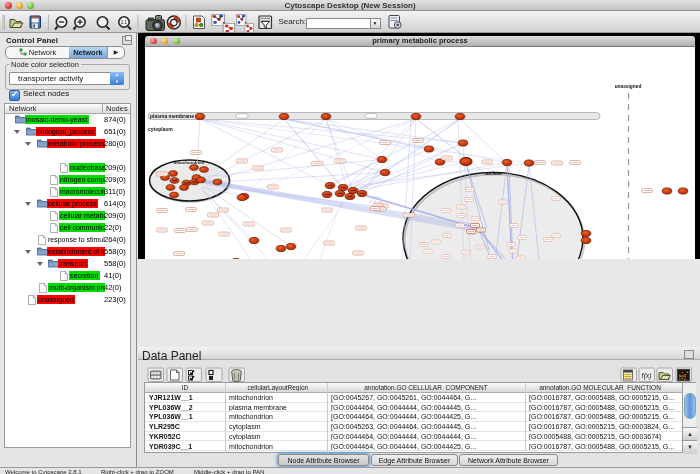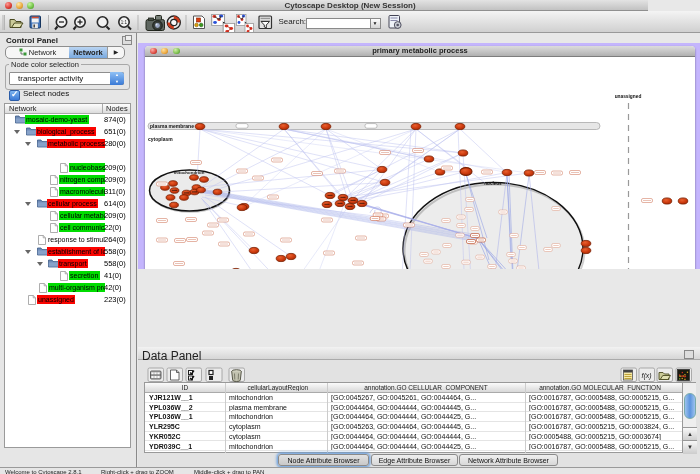--- a/index.html
+++ b/index.html
@@ -1,18 +1,18 @@
 <!DOCTYPE html>
 <html><head><meta charset="utf-8">
 <style>
 html,body{margin:0;padding:0;}
 body{width:700px;height:474px;font-family:"Liberation Sans",sans-serif;overflow:hidden;}
 #app{position:absolute;left:0;top:0;width:700px;height:474px;background:#e8e8e8;overflow:hidden;}
 .abs{position:absolute;}
-#mactitle{left:0;top:0;width:648px;height:11px;background:linear-gradient(#e3e3e3,#c2c2c2);border-bottom:1px solid #8f8f8f;box-sizing:border-box;}
+#mactitle{left:0;top:0;width:700px;height:11px;background:linear-gradient(#e3e3e3,#c2c2c2);border-bottom:1px solid #8f8f8f;box-sizing:border-box;}
 #mactitle .t{position:absolute;left:0;top:0.5px;width:700px;text-align:center;font-size:8px;font-weight:bold;color:#333;}
 .light{position:absolute;top:2.2px;width:7px;height:7px;border-radius:50%;}
 #toolbar{left:0;top:11px;width:700px;height:22px;background:linear-gradient(#f4f4f4,#d0d0d0);border-bottom:1px solid #999;box-sizing:border-box;}
 #searchlbl{position:absolute;left:278.5px;top:5.5px;font-size:8px;color:#222;}
 #searchbox{position:absolute;left:306px;top:6.5px;width:63.5px;height:9px;background:#fff;border:1px solid #8a8a8a;}
 #searchdrop{position:absolute;left:369.5px;top:6.5px;width:9px;height:9px;background:linear-gradient(#fdfdfd,#d5d5d5);border:1px solid #8a8a8a;font-size:5px;color:#222;text-align:center;line-height:9px;}
 #cpanel{left:0;top:33px;width:137px;height:434px;background:#e6e6e6;border-right:1px solid #8a8a8a;box-sizing:border-box;}
 #cpanel h1{position:absolute;left:6px;top:3px;margin:0;font-size:8px;font-weight:bold;color:#222;}
 #floaticon1{position:absolute;left:122px;top:3px;width:8px;height:7px;border:1px solid #888;background:#ddd;}
 #floaticon1 div{position:absolute;left:2px;top:-2px;width:5px;height:4px;border:1px solid #888;background:#eee;}
@@ -31,21 +31,21 @@
 #checklbl{position:absolute;left:23px;top:56px;font-size:8px;color:#111;}
 #tree{position:absolute;left:4px;top:69.5px;width:127px;height:345px;background:#fff;border:1px solid #9a9a9a;box-sizing:border-box;overflow:hidden;}
 #treehead{position:absolute;left:0;top:0;width:125px;height:10px;background:linear-gradient(#fdfdfd,#dcdcdc);border-bottom:1px solid #aaa;box-sizing:border-box;}
 #treehead span{position:absolute;top:0.5px;font-size:7.5px;color:#222;}
 .trow{position:absolute;left:0;width:125px;height:12px;}
 .trow .lbl{position:absolute;top:1.5px;font-size:7px;line-height:9px;color:#000;padding:0 1.5px 0 1px;white-space:nowrap;}
 .trow .cnt{position:absolute;left:99px;top:1.5px;font-size:7.5px;line-height:9px;color:#000;white-space:nowrap;}
 .arr{position:absolute;width:0;height:0;border-left:3.5px solid transparent;border-right:3.5px solid transparent;border-top:4.5px solid #666;top:4px;}
 .gbg{background:#00dc00;}
 .rbg{background:#fb0400;}
-#mdi{left:138px;top:33px;width:562px;height:226px;background:#c4b5fd;overflow:hidden;margin-top:10px;}
+#mdi{left:138px;top:33px;width:562px;height:226px;background:#000000;overflow:hidden;}
 #netwin{position:absolute;left:7px;top:3px;width:550px;height:294.5px;background:#fff;border-radius:4px 4px 0 0;box-shadow:0 1px 2px rgba(0,0,0,0.5);border-bottom:1px solid #8a8a8a;box-sizing:border-box;}
 #nettitle{position:absolute;left:0;top:0;width:550px;height:10.5px;background:linear-gradient(#dcdcdc 0%,#c9c9c9 45%,#b0b0b0 100%);border-bottom:1px solid #7d7d7d;border-radius:4px 4px 0 0;box-sizing:border-box;}
 #nettitle .t{position:absolute;left:0;top:0;width:100%;text-align:center;font-size:7.5px;font-weight:bold;color:#222;line-height:10px;}
 .wlight{position:absolute;top:1.9px;width:6.4px;height:6.4px;border-radius:50%;box-sizing:border-box;}
 #canvas{position:absolute;left:0;top:10.5px;width:550px;height:284px;background:#fff;overflow:hidden;}
 .sliver{position:absolute;background:#fff;overflow:hidden;}
 #dpanel{left:138px;top:347px;width:562px;height:120px;background:#e2e2e2;overflow:hidden;}
 #dphead{position:absolute;left:0;top:0;width:562px;height:13px;background:linear-gradient(#f2f2f2,#d6d6d6);border-bottom:1px solid #aaa;box-sizing:border-box;}
 #dphead span{position:absolute;left:4px;top:1.5px;font-size:12px;color:#222;}
 #floaticon2{position:absolute;right:6px;top:3px;width:8px;height:7px;border:1px solid #888;background:#ddd;}

